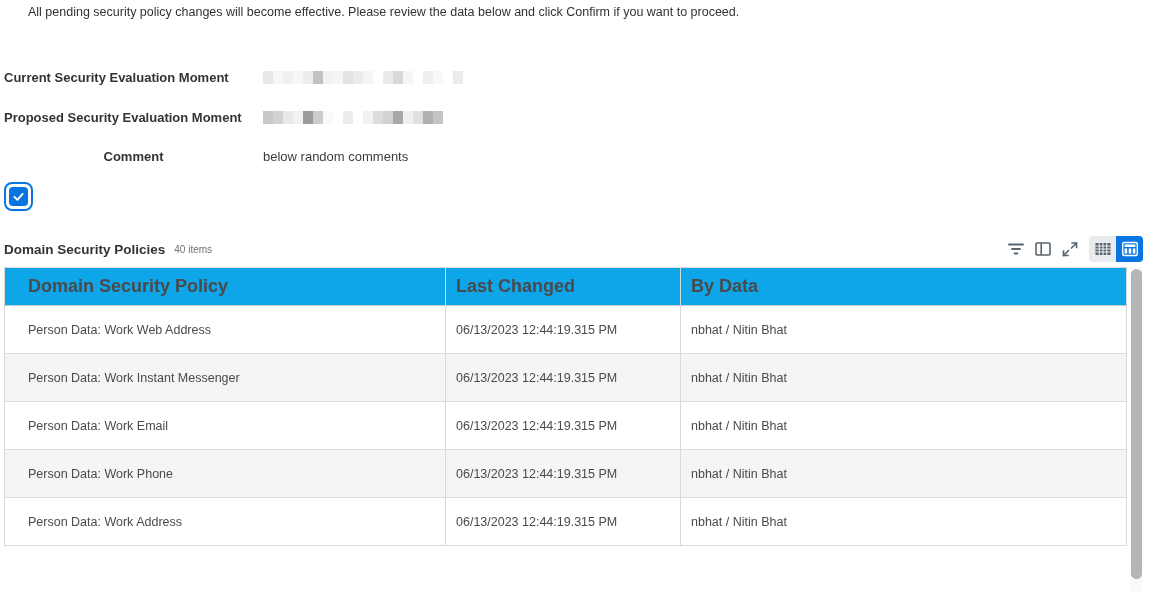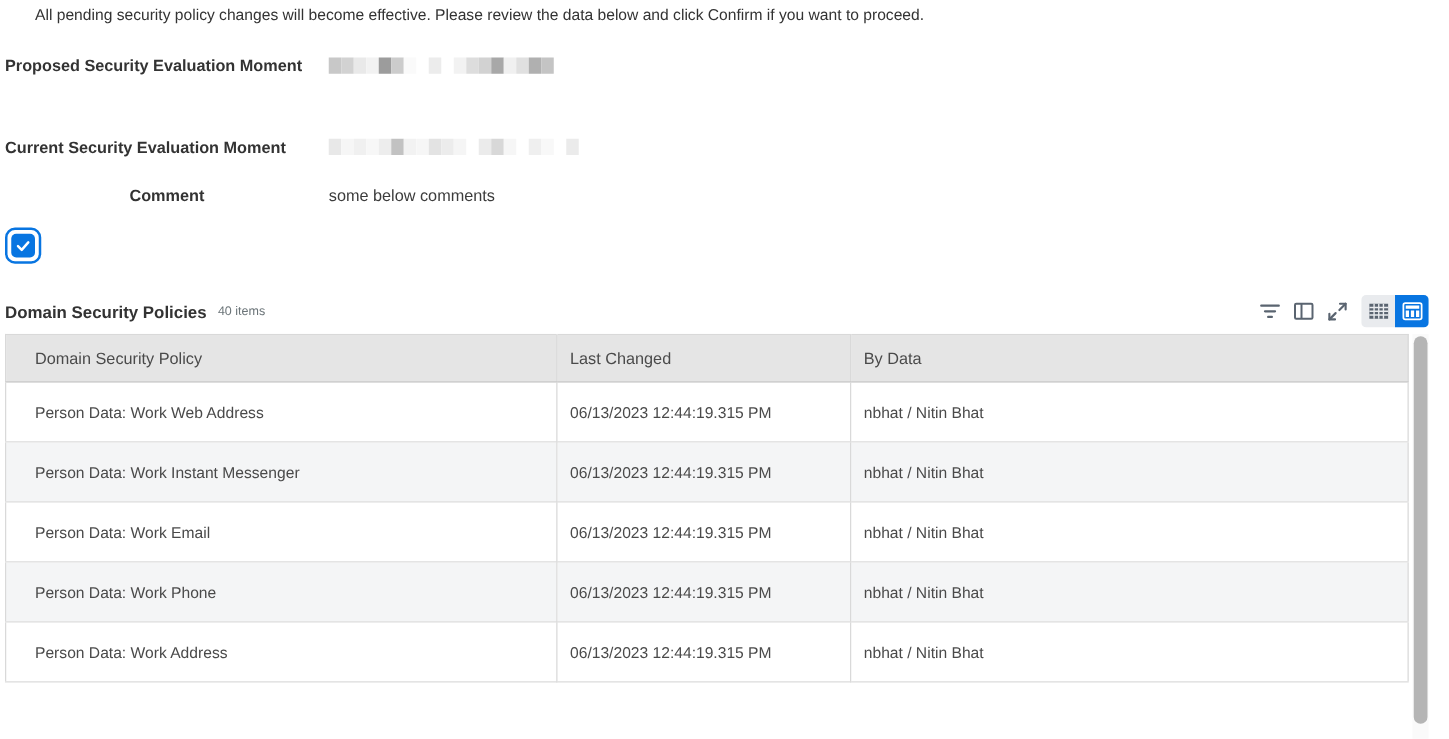--- a/index.html
+++ b/index.html
@@ -37,67 +37,41 @@
   .seg-group { display:flex; margin-left:6px; border-radius:4px; overflow:hidden; }
   .seg-btn { width:27px; height:26px; display:flex; align-items:center; justify-content:center;
     border:none; cursor:pointer; }
   .seg-btn.inactive { background:#e9ebee; }
   .seg-btn.active { background:#0875e1; }
 
   .table-wrap { position:relative; margin-top:4px; width:1139px; height:330px; overflow:hidden; }
   table { border-collapse:collapse; table-layout:fixed; width:1122px; background:#fff;
     border:1px solid #d9d9d9; }
   col.c1 { width:441px; } col.c2 { width:235px; } col.c3 { width:446px; }
-  thead th { height:38px; background:#e5e5e5; border-bottom:1px solid #c9c9c9;
-    font-size:13px; font-weight:normal; color:#4a4a4a; text-align:left; vertical-align:middle; }
+  thead th { height:38px; background:#0ea5e9; border-bottom:1px solid #c9c9c9;
+    font-size:18px; font-weight:bold; color:#4a4a4a; text-align:left; vertical-align:middle; }
   tbody td { height:48px; font-size:12.5px; color:#4a4a4a; vertical-align:middle;
     border-bottom:1px solid #dcdcdc; overflow:hidden; white-space:nowrap; }
   th, td { border-right:1px solid #d9d9d9; }
   th:last-child, td:last-child { border-right:none; }
   th.c1, td.c1 { padding-left:23px; }
   th.c2, td.c2, th.c3, td.c3 { padding-left:10px; }
   tbody tr:nth-child(even) { background:#f4f5f6; }
   tbody tr:nth-child(odd) { background:#ffffff; }
 
   .vscroll { position:absolute; right:0; top:0; width:13px; height:330px; background:#fafafa; }
   .vscroll-thumb { position:absolute; left:1px; top:2px; width:11px; height:310px;
     background:#b5b5b5; border-radius:6px; }
 </style>
 </head>
 <body>
 
 <div class="page">
 
   <div class="instruction">All pending security policy changes will become effective. Please review the data below and click Confirm if you want to proceed.</div>
-
-  <div class="field-row r2">
-    <div class="field-label">Proposed Security Evaluation Moment</div>
-    <div class="field-value">
-      <div class="redacted">
-          <span style="background: rgb(200, 200, 200);"></span>
-          <span style="background: rgb(210, 210, 210);"></span>
-          <span style="background: rgb(233, 233, 233);"></span>
-          <span style="background: rgb(242, 242, 242);"></span>
-          <span style="background: rgb(156, 156, 156);"></span>
-          <span style="background: rgb(204, 204, 204);"></span>
-          <span style="background: rgb(250, 250, 250);"></span>
-          <span style="background: transparent;"></span>
-          <span style="background: rgb(236, 236, 236);"></span>
-          <span style="background: transparent;"></span>
-          <span style="background: rgb(242, 242, 242);"></span>
-          <span style="background: rgb(221, 221, 221);"></span>
-          <span style="background: rgb(210, 210, 210);"></span>
-          <span style="background: rgb(168, 168, 168);"></span>
-          <span style="background: rgb(240, 240, 240);"></span>
-          <span style="background: rgb(224, 224, 224);"></span>
-          <span style="background: rgb(176, 176, 176);"></span>
-          <span style="background: rgb(196, 196, 196);"></span>
-        </div>
-    </div>
-  </div>
 
   <div class="field-row r1">
     <div class="field-label">Current Security Evaluation Moment</div>
     <div class="field-value">
       <div class="redacted">
           <span style="background: rgb(232, 232, 232);"></span>
           <span style="background: rgb(246, 246, 246);"></span>
           <span style="background: rgb(240, 240, 240);"></span>
           <span style="background: rgb(247, 247, 247);"></span>
           <span style="background: rgb(237, 237, 237);"></span>
@@ -113,23 +87,49 @@
           <span style="background: rgb(246, 246, 246);"></span>
           <span style="background: transparent;"></span>
           <span style="background: rgb(239, 239, 239);"></span>
           <span style="background: rgb(248, 248, 248);"></span>
           <span style="background: transparent;"></span>
           <span style="background: rgb(235, 235, 235);"></span>
         </div>
     </div>
   </div>
 
+  <div class="field-row r2">
+    <div class="field-label">Proposed Security Evaluation Moment</div>
+    <div class="field-value">
+      <div class="redacted">
+          <span style="background: rgb(200, 200, 200);"></span>
+          <span style="background: rgb(210, 210, 210);"></span>
+          <span style="background: rgb(233, 233, 233);"></span>
+          <span style="background: rgb(242, 242, 242);"></span>
+          <span style="background: rgb(156, 156, 156);"></span>
+          <span style="background: rgb(204, 204, 204);"></span>
+          <span style="background: rgb(250, 250, 250);"></span>
+          <span style="background: transparent;"></span>
+          <span style="background: rgb(236, 236, 236);"></span>
+          <span style="background: transparent;"></span>
+          <span style="background: rgb(242, 242, 242);"></span>
+          <span style="background: rgb(221, 221, 221);"></span>
+          <span style="background: rgb(210, 210, 210);"></span>
+          <span style="background: rgb(168, 168, 168);"></span>
+          <span style="background: rgb(240, 240, 240);"></span>
+          <span style="background: rgb(224, 224, 224);"></span>
+          <span style="background: rgb(176, 176, 176);"></span>
+          <span style="background: rgb(196, 196, 196);"></span>
+        </div>
+    </div>
+  </div>
+
   <div class="field-row r3">
     <div class="field-label">Comment</div>
-    <div class="field-value">some below comments</div>
+    <div class="field-value">below random comments</div>
   </div>
 
   <div class="field-row r4">
     <div class="confirm-value">
       <span class="req-asterisk">*</span>
       <span class="focus-ring">
         <span class="checkbox">
           <svg width="15" height="15" viewBox="0 0 20 20">
             <path d="M4.5 10.5 L8.5 14.5 L15.5 6.5" fill="none" stroke="#ffffff" stroke-width="2.6" stroke-linecap="round" stroke-linejoin="round"></path>
           </svg>

